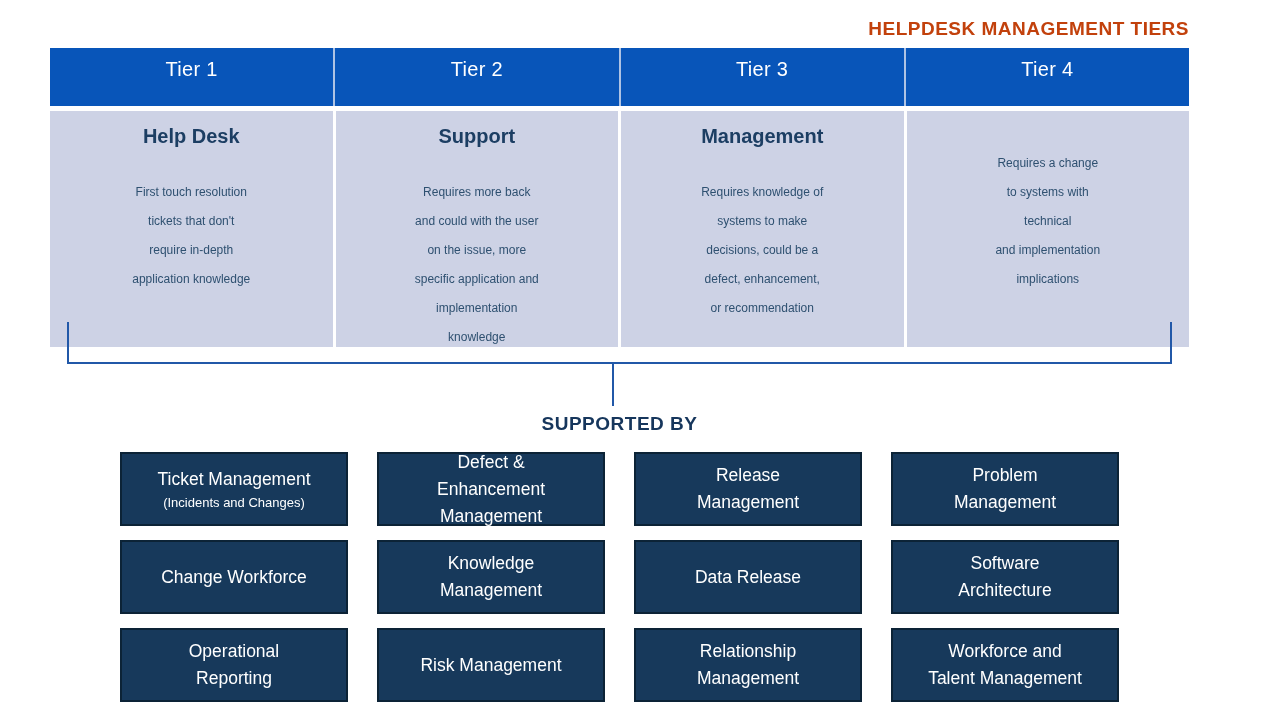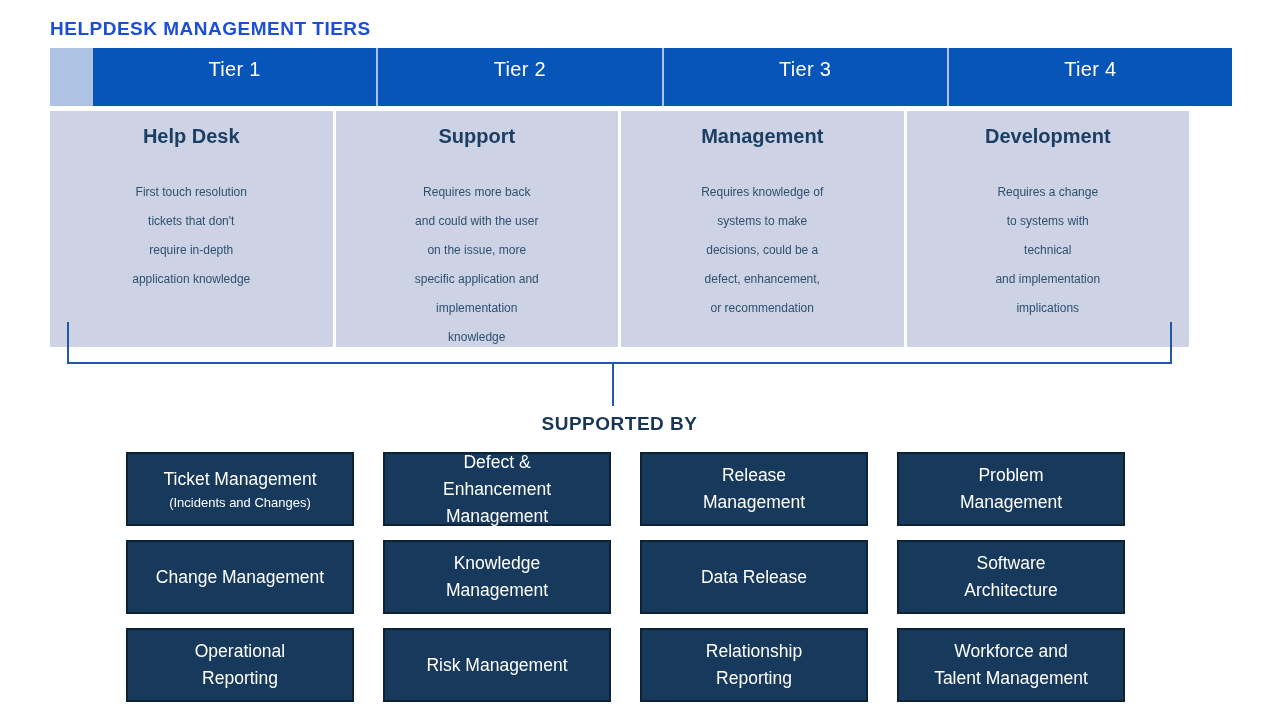--- a/index.html
+++ b/index.html
@@ -9,35 +9,34 @@
     height: 720px;
     background: #ffffff;
     overflow: hidden;
     font-family: "Liberation Sans", sans-serif;
   }
 
   
   .main-title {
     position: absolute;
     left: 50px; top: 18px; width: 1139px;
-    text-align: left;
+    text-align: right;
     font-size: 19px;
     font-weight: 700;
     letter-spacing: 0.5px;
-    color: #1d4ed8;
+    color: #c2410c;
   }
 
   
   .tier-header-row {
     position: absolute;
     left: 50px; top: 48px; width: 1139px; height: 58px;
     display: flex;
     gap: 2px;
     background: #AEC3E4;
-    padding-left: 43px;
   }
   .tier-header-cell {
     flex: 1 1 0;
     background: #0855B9;
     color: #ffffff;
     display: flex;
     align-items: center;
     justify-content: center;
     padding-bottom: 15px;
     box-sizing: border-box;
@@ -88,21 +87,21 @@
     position: absolute;
     left: 50px; top: 413px; width: 1139px;
     text-align: center;
     font-size: 19px;
     font-weight: 700;
     letter-spacing: 0.5px;
     color: #16365C;
   }
   .supported-grid {
     position: absolute;
-    left: 126px; top: 452px; width: 1000px;
+    left: 120px; top: 452px; width: 1000px;
     display: grid;
     grid-template-columns: repeat(4, 228px);
     column-gap: 29px;
     row-gap: 14px;
     grid-auto-rows: 74px;
   }
   .sbox {
     background: #17395B;
     border: 2px solid #0C2336;
     box-sizing: border-box;
@@ -152,21 +151,20 @@
     </div>
     <div class="tier-body-cell">
       <div class="tier-heading">Management</div>
       <div class="tier-desc">Requires knowledge of
 systems to make
 decisions, could be a
 defect, enhancement,
 or recommendation</div>
     </div>
     <div class="tier-body-cell">
-      <div class="tier-heading">Development</div>
       <div class="tier-desc">Requires a change
 to systems with
 technical
 and implementation
 implications</div>
     </div>
   </div>
 
   <div class="cline c-left"></div>
   <div class="cline c-horiz"></div>
@@ -187,21 +185,21 @@
     </div>
     <div class="sbox">
       <span class="sbox-main">Release
 Management</span>
     </div>
     <div class="sbox">
       <span class="sbox-main">Problem
 Management</span>
     </div>
     <div class="sbox">
-      <span class="sbox-main">Change Management</span>
+      <span class="sbox-main">Change Workforce</span>
     </div>
     <div class="sbox">
       <span class="sbox-main">Knowledge
 Management</span>
     </div>
     <div class="sbox">
       <span class="sbox-main">Data Release</span>
     </div>
     <div class="sbox">
       <span class="sbox-main">Software
@@ -209,21 +207,21 @@
     </div>
     <div class="sbox">
       <span class="sbox-main">Operational
 Reporting</span>
     </div>
     <div class="sbox">
       <span class="sbox-main">Risk Management</span>
     </div>
     <div class="sbox">
       <span class="sbox-main">Relationship
-Reporting</span>
+Management</span>
     </div>
     <div class="sbox">
       <span class="sbox-main">Workforce and
 Talent Management</span>
     </div>
   </div>
 
 </div>
 
 </body></html>

